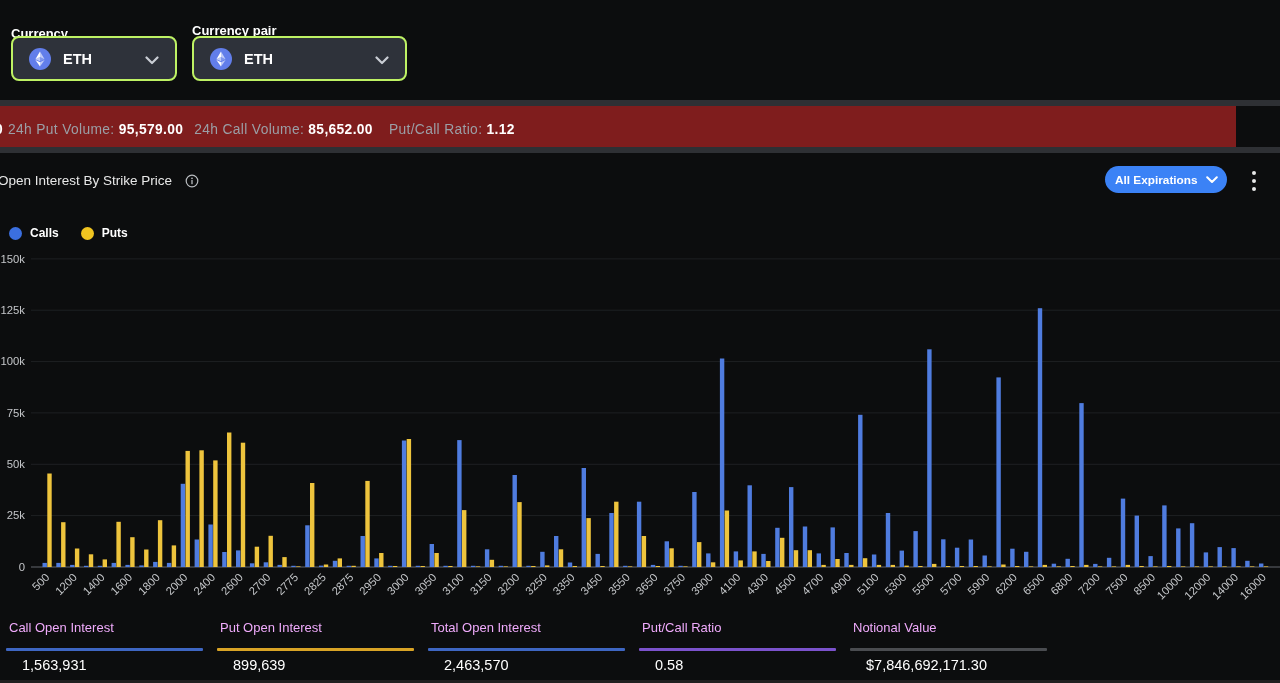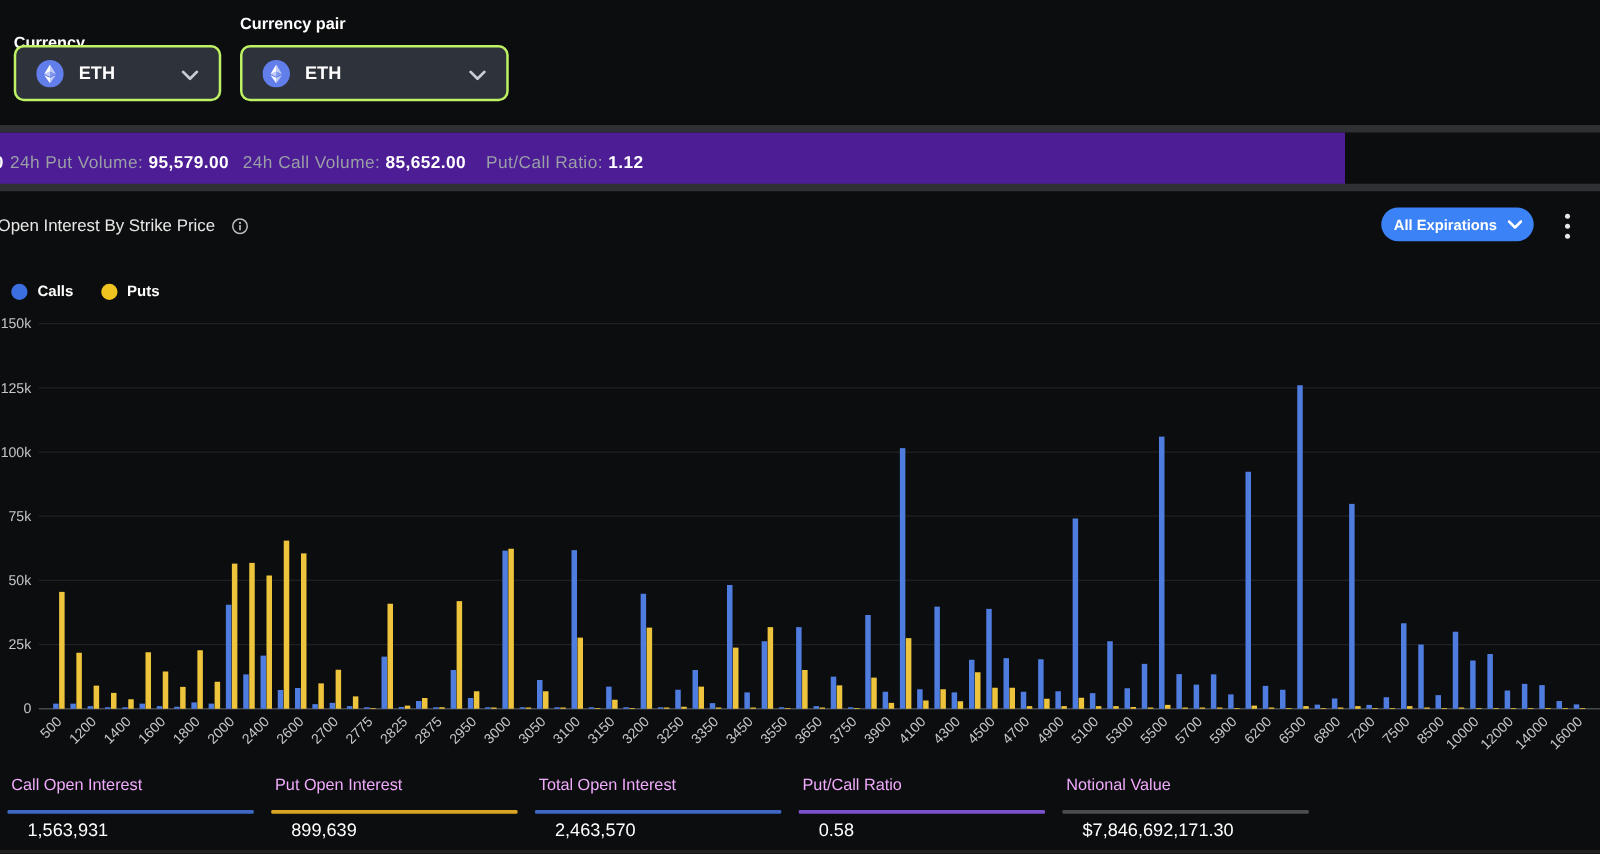--- a/index.html
+++ b/index.html
@@ -2,38 +2,38 @@
 <html><head><meta charset="utf-8"><style>
 * { margin:0; padding:0; box-sizing:border-box; }
 html,body { width:1280px; height:683px; background:#0c0d0e; font-family:"Liberation Sans",sans-serif; overflow:hidden; position:relative; }
 .abs { position:absolute; }
 .toplabel { position:absolute; color:#fff; font-size:13px; font-weight:700; }
 .dd { position:absolute; top:36px; height:45px; background:#2e323a; border:2px solid #bef264; border-radius:8px; display:flex; align-items:center; }
 .ethic { display:inline-flex; margin-left:16px; }
 .dd .sym { color:#fff; font-size:14.5px; font-weight:700; margin-left:12px; }
 .chev { position:absolute; right:16px; top:18px; }
 .strip { position:absolute; left:0; width:1280px; height:6px; background:#2e3034; }
-.stats { position:absolute; left:0; top:106px; width:1076px; height:42px; background:#4c1d95; color:#9b9fa6; font-size:13.8px; letter-spacing:0.35px; display:flex; align-items:center; padding-top:4px; }
+.stats { position:absolute; left:0; top:106px; width:1236px; height:42px; background:#7f1d1d; color:#9b9fa6; font-size:13.8px; letter-spacing:0.35px; display:flex; align-items:center; padding-top:4px; }
 .stats b { color:#fff; font-weight:700; }
 .title { position:absolute; left:-2px; top:173px; color:#e8e8e8; font-size:13.5px; font-weight:500; }
 .expbtn { position:absolute; left:1105px; top:166px; width:122px; height:27px; background:#3b82f6; border-radius:13.5px; color:#fff; font-size:11.8px; font-weight:700; display:flex; align-items:center; padding-left:10px; }
 .legend { position:absolute; top:226px; left:9px; display:flex; align-items:center; color:#fff; font-size:12px; font-weight:700; }
 .ldot { width:13px; height:13px; border-radius:50%; margin-right:8px; }
 .chart { position:absolute; left:0; top:240px; }
 .yl { font-size:11.3px; fill:#c4c6c9; font-family:"Liberation Sans",sans-serif; }
 .xl text { font-size:11.3px; fill:#c4c6c9; font-family:"Liberation Sans",sans-serif; }
 .sum { position:absolute; top:620px; width:197px; }
 .sum .sl { color:#f0abfc; font-size:13px; margin-left:3px; }
 .sum .bar { height:2.5px; margin-top:13px; border-radius:1px; }
 .sum .sv { color:#fff; font-size:14.5px; margin-top:6px; margin-left:16px; }
 .botline { position:absolute; left:0; top:680px; width:1280px; height:3px; background:#202020; }
 </style></head>
 <body>
 <div class="toplabel" style="left:11px; top:26px;">Currency</div>
-<div class="toplabel" style="left:192px; top:11px;">Currency pair</div>
+<div class="toplabel" style="left:192px; top:23px;">Currency pair</div>
 <div class="dd" style="left:11px; width:166px;">
     <span class="ethic">
       <svg width="22" height="22" viewBox="0 0 22 22">
         <circle cx="11" cy="11" r="11" fill="#627eea"></circle>
         <g fill="#fff">
           <polygon points="11,3.5 11,9.1 15.6,11.2" fill-opacity="0.6"></polygon>
           <polygon points="11,3.5 6.4,11.2 11,9.1"></polygon>
           <polygon points="11,14.2 11,18.5 15.6,12.1" fill-opacity="0.6"></polygon>
           <polygon points="11,18.5 11,14.2 6.4,12.1"></polygon>
           <polygon points="11,13.3 15.6,11.2 11,9.1" fill-opacity="0.2"></polygon>

